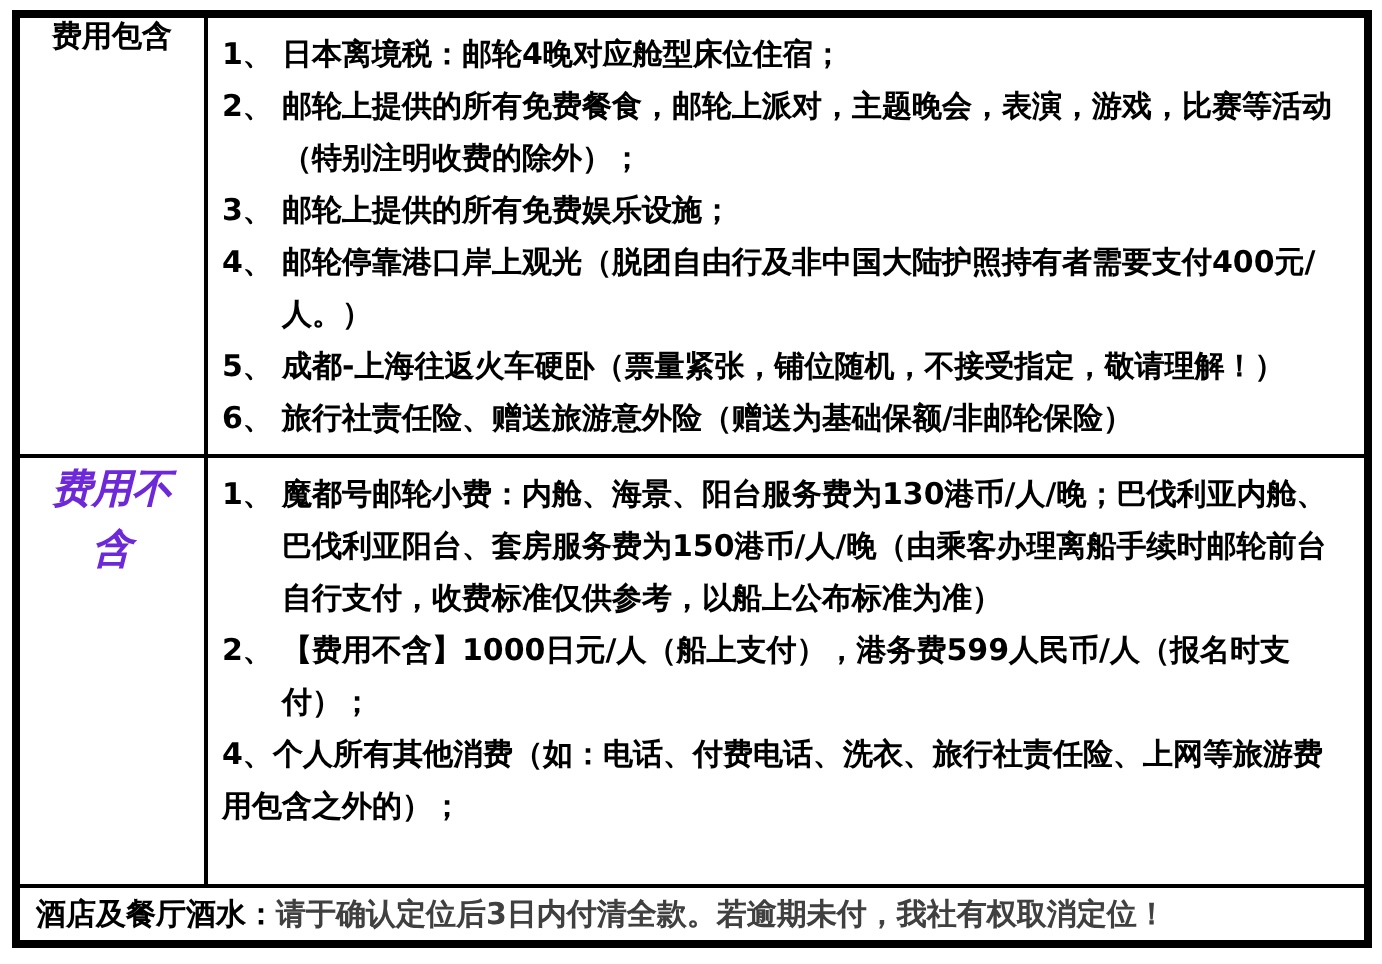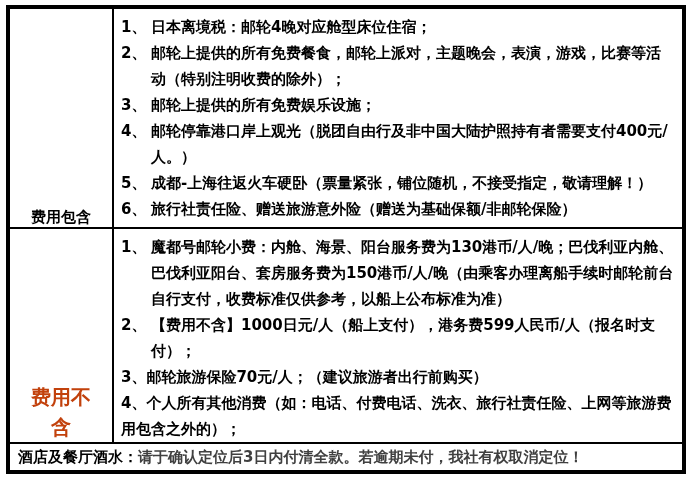--- a/index.html
+++ b/index.html
@@ -38,33 +38,34 @@
   .row-booking {
     flex: 1;
     border-bottom: none;
     align-items: center;
     padding-left: 8px;
     font-size: 15px;
     white-space: nowrap;
     overflow: hidden;
   }
   .label-cell {
-    width: 104px;
+    width: 94px;
     flex-shrink: 0;
     border-right: 2px solid #000000;
     box-sizing: border-box;
     display: flex;
-    align-items: flex-end;
+    align-items: flex-start;
     justify-content: center;
     text-align: center;
     font-size: 15px;
   }
   .label-cell.red-label {
     font-size: 20px;
-    color: #c2410c;
+    color: #6d28d9;
+    font-style: italic;
   }
   .label-cell.red-label .label-wrap {
     display: inline-block;
     width: 66px;
     line-height: 30px;
     text-align: center;
   }
   .content-cell {
     flex: 1;
     padding: 5px 8px 0 7px;
@@ -126,23 +127,20 @@
     <div class="content-cell">
       <div class="item hang">
         <span class="num">1、</span>
         <span class="txt">魔都号邮轮小费：内舱、海景、阳台服务费为130港币/人/晚；巴伐利亚内舱、巴伐利亚阳台、套房服务费为150港币/人/晚（由乘客办理离船手续时邮轮前台自行支付，收费标准仅供参考，以船上公布标准为准）</span>
       </div>
       <div class="item hang">
         <span class="num">2、</span>
         <span class="txt">【费用不含】1000日元/人（船上支付），港务费599人民币/人（报名时支付）；</span>
       </div>
       <div class="item nohang">
-        <span class="num">3、</span><span class="txt">邮轮旅游保险70元/人；（建议旅游者出行前购买）</span>
-      </div>
-      <div class="item nohang">
         <span class="num">4、</span><span class="txt">个人所有其他消费（如：电话、付费电话、洗衣、旅行社责任险、上网等旅游费用包含之外的）；</span>
       </div>
 
     </div>
   </div>
 
   <div class="trow row-booking">
     <span class="booking-label">酒店及餐厅酒水：</span>
     <span class="booking-notice">请于确认定位后3日内付清全款。若逾期未付，我社有权取消定位！</span>
   </div>

